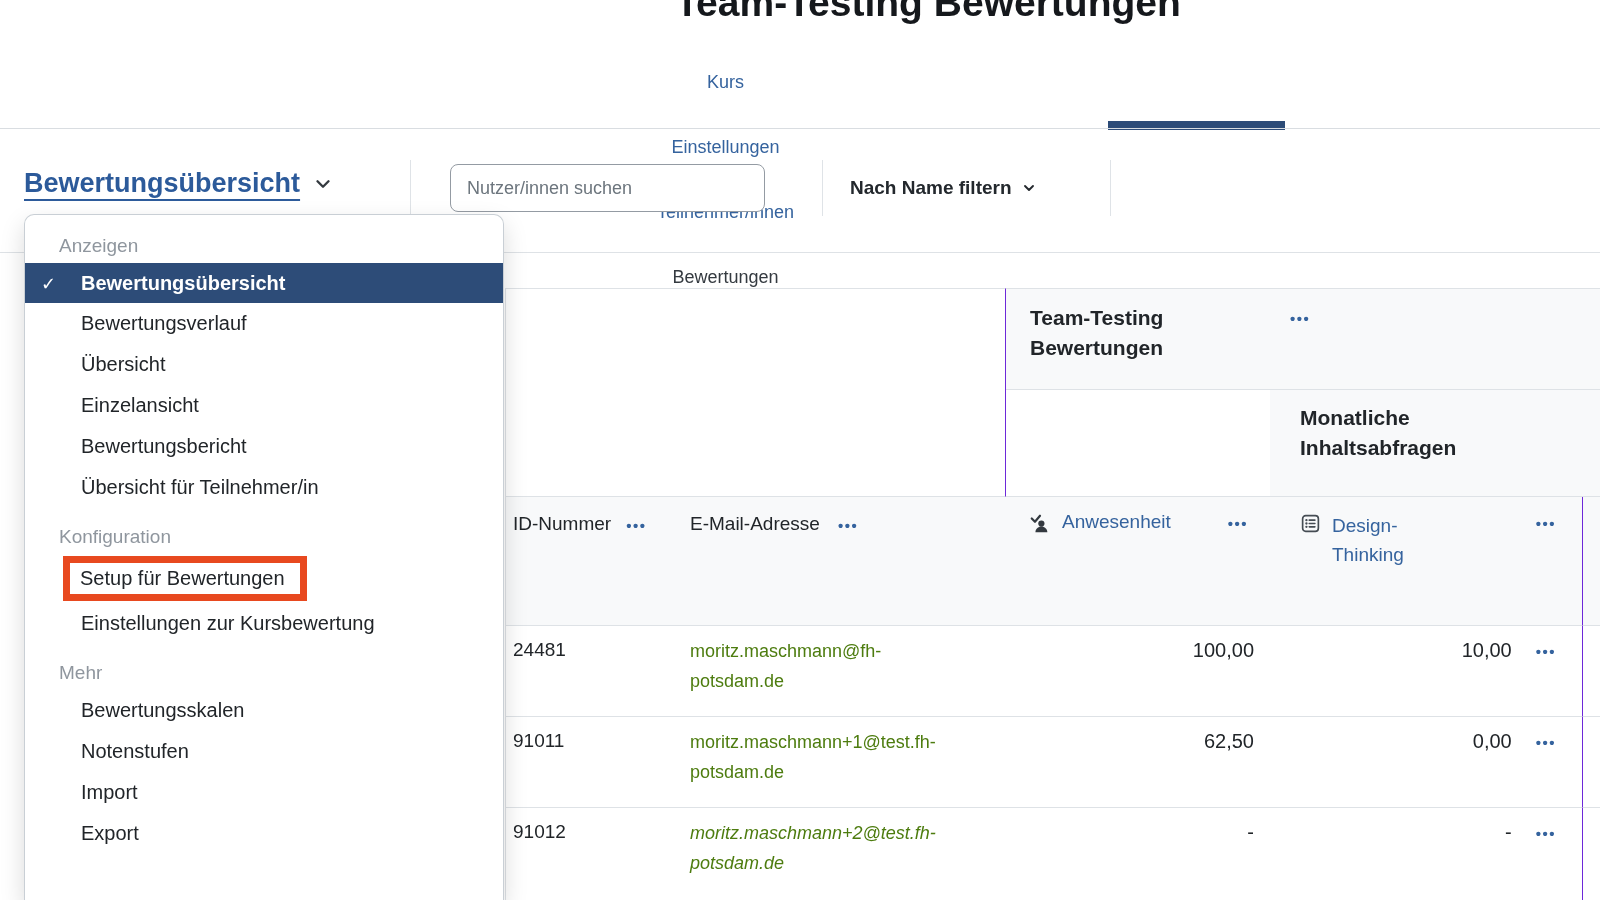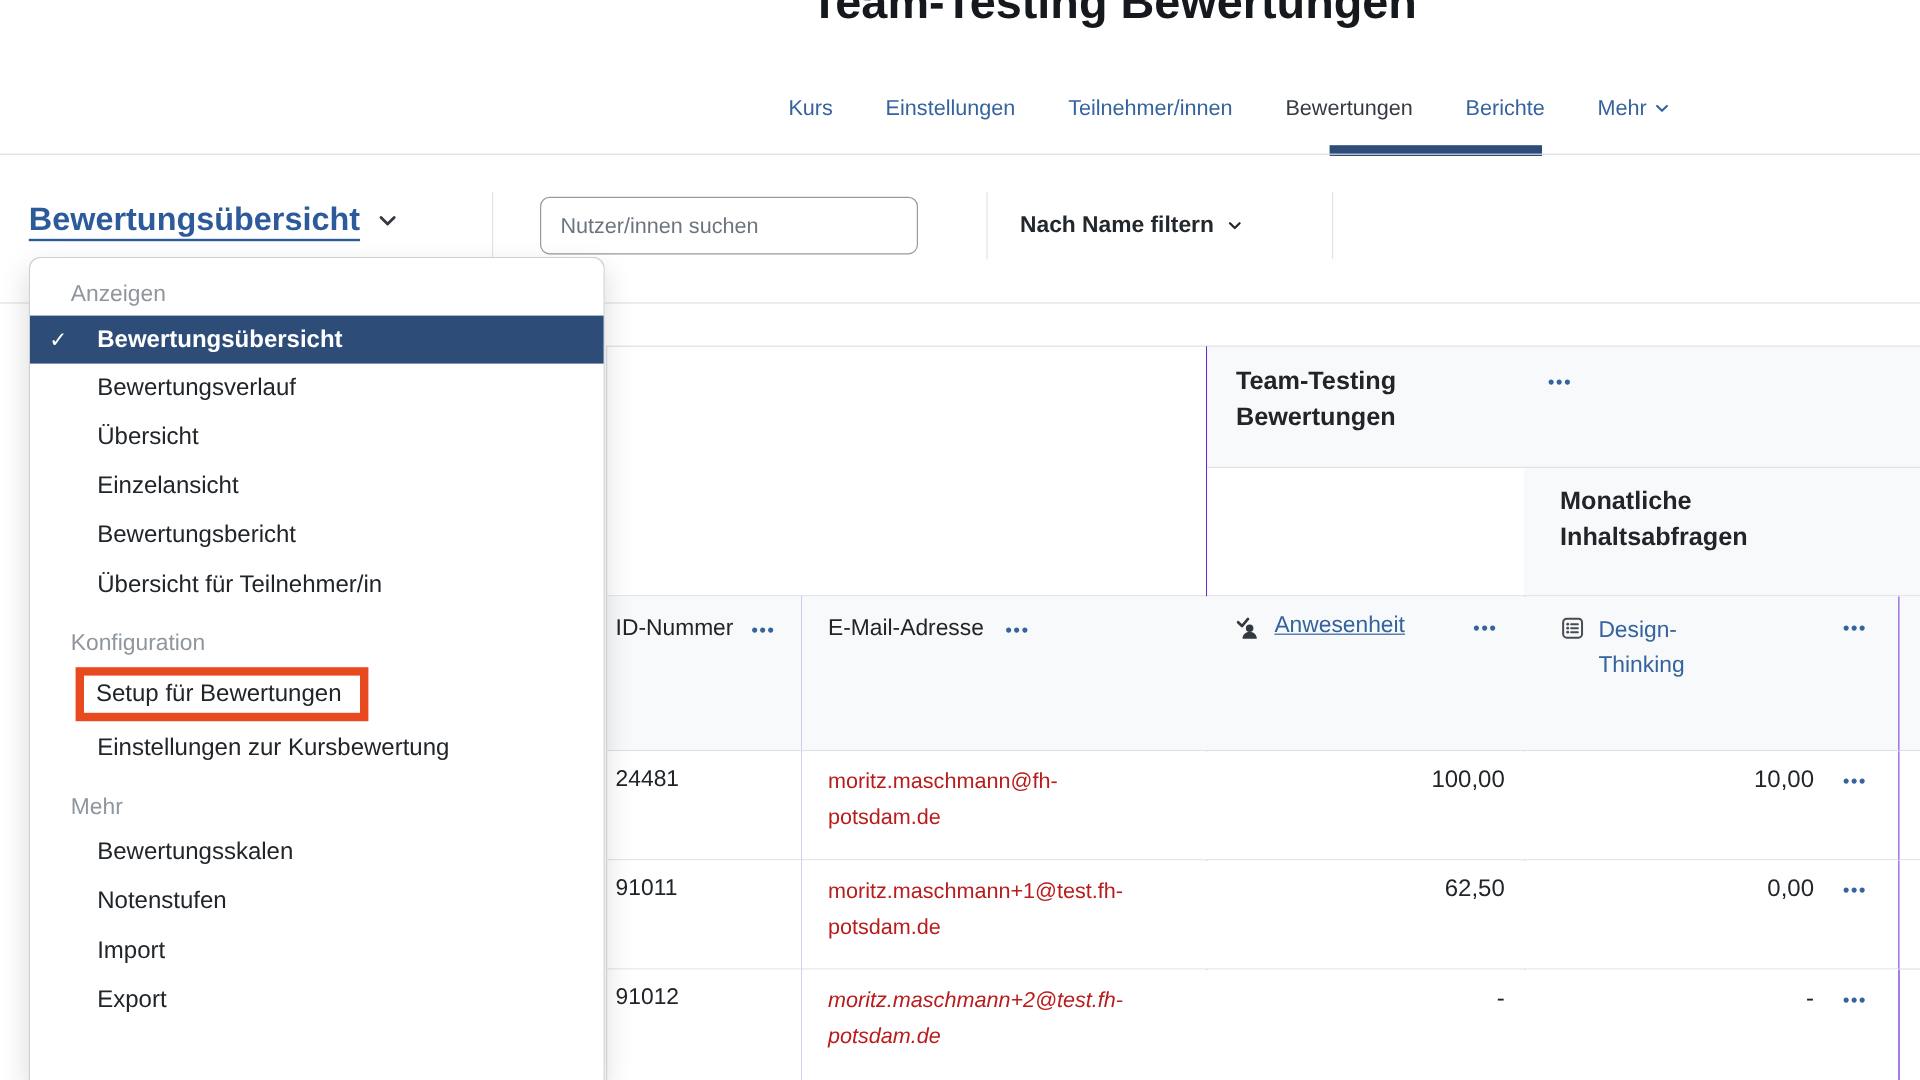--- a/index.html
+++ b/index.html
@@ -9,21 +9,21 @@
     background:#fff; font-family:"Liberation Sans","DejaVu Sans",sans-serif;
     color:#212529;
   }
   
   .page-title {
     position:absolute; top:-18px; left:928px; transform:translateX(-50%);
     font-size:39px; font-weight:bold; color:#15181c; white-space:nowrap; line-height:1.1;
   }
   .tabs {
     position:absolute; left:657px; top:72px; height:36px;
-    display:flex; align-items:center; gap:44px; font-size:18px;
+    display:flex; align-items:center; gap:44px; font-size:18px;flex-direction:column;
   }
   .tab { color:#35639e; cursor:pointer; white-space:nowrap; display:flex; align-items:center; gap:6px;}
   .tab.active { color:#343a40; }
   .tab-underline { position:absolute; left:1108px; top:121px; width:177px; height:9px; background:#2d4c78; }
   .header-rule { position:absolute; left:0; top:128px; width:1600px; height:1px; background:#d9dde1; }
 
   
   .report-trigger { position:absolute; left:24px; top:168px; display:flex; align-items:center; gap:12px; cursor:pointer; }
   .report-trigger .lbl {
     font-size:27px; font-weight:bold; color:#2c5a9a;
@@ -47,21 +47,21 @@
   .bT { border-top:1px solid #dee2e6; }  .bB { border-bottom:1px solid #dee2e6; }
   .hdr-bold { font-size:21px; font-weight:bold; line-height:30px; color:#212529; }
   .menu-dots {
     font-size:15px; font-weight:bold; letter-spacing:1.5px; color:#35639e;
     line-height:15px; cursor:pointer; white-space:nowrap;
   }
   .col-label { font-size:19px; color:#212529; white-space:nowrap; }
   .col-link { font-size:19px; color:#35639e; cursor:pointer; }
   .val { font-size:20px; color:#212529; }
   .id-val { font-size:19px; color:#212529; }
-  .email-val { font-size:18px; line-height:30px; color:#b91c1c; overflow-wrap:normal; word-break:normal;text-align:right; }
+  .email-val { font-size:18px; line-height:30px; color:#4d7c0f; overflow-wrap:normal; word-break:normal;text-align:right; }
 
   
   .menu-panel {
     position:absolute; left:24px; top:214px; width:480px; height:686px;
     background:#fff; border:1px solid #c9cfd5; border-bottom:none;
     border-radius:10px 10px 0 0; box-shadow:0 10px 24px rgba(0,0,0,.15);
     padding-top:14px; z-index:50;
   }
   .menu-hdr { height:34px; display:flex; align-items:center; padding-left:34px; font-size:19px; color:#8f969e; }
   .menu-item { height:41px; display:flex; align-items:center; padding-left:56px; font-size:20px; color:#212529; cursor:pointer; }
@@ -146,21 +146,21 @@
     <span class="menu-dots" style="margin:5px 0 0 18px;">•••</span>
   </div>
   <div class="cell gray bR bB" style="left:1005px; top:497px; width:266px; height:129px; display:flex; align-items:flex-start; padding:14px 22px 0 24px;">
     <span style="margin-top:2px;">
       <svg width="22" height="22" viewBox="0 0 24 24">
         <polyline points="3,6 6.5,9.5 12,3" fill="none" stroke="#33393f" stroke-width="2.4" stroke-linecap="round" stroke-linejoin="round"></polyline>
         <circle cx="13.5" cy="11.5" r="3.4" fill="#33393f"></circle>
         <path d="M7 21c0-3.6 2.9-6.3 6.5-6.3S20 17.4 20 21z" fill="#33393f"></path>
       </svg>
     </span>
-    <span class="col-link" style="margin-left:11px;text-decoration:underline;">Anwesenheit</span>
+    <span class="col-link" style="margin-left:11px;">Anwesenheit</span>
     <span class="menu-dots" style="margin:5px 0 0 auto;">•••</span>
   </div>
   <div class="cell gray bR bB" style="left:1270px; top:497px; width:313px; height:129px; display:flex; align-items:flex-start; padding:14px 26px 0 30px;">
     <span style="margin-top:2px;">
       <svg width="21" height="21" viewBox="0 0 24 24" fill="none" stroke="#454c53" stroke-width="1.9" stroke-linecap="round">
         <rect x="3" y="3" width="18" height="18" rx="3.5"></rect>
         <line x1="7.3" y1="8.2" x2="7.4" y2="8.2" stroke-width="2.6"></line>
           <line x1="10.6" y1="8.2" x2="17" y2="8.2"></line>
         <line x1="7.3" y1="12" x2="7.4" y2="12" stroke-width="2.6"></line>
           <line x1="10.6" y1="12" x2="17" y2="12"></line>

